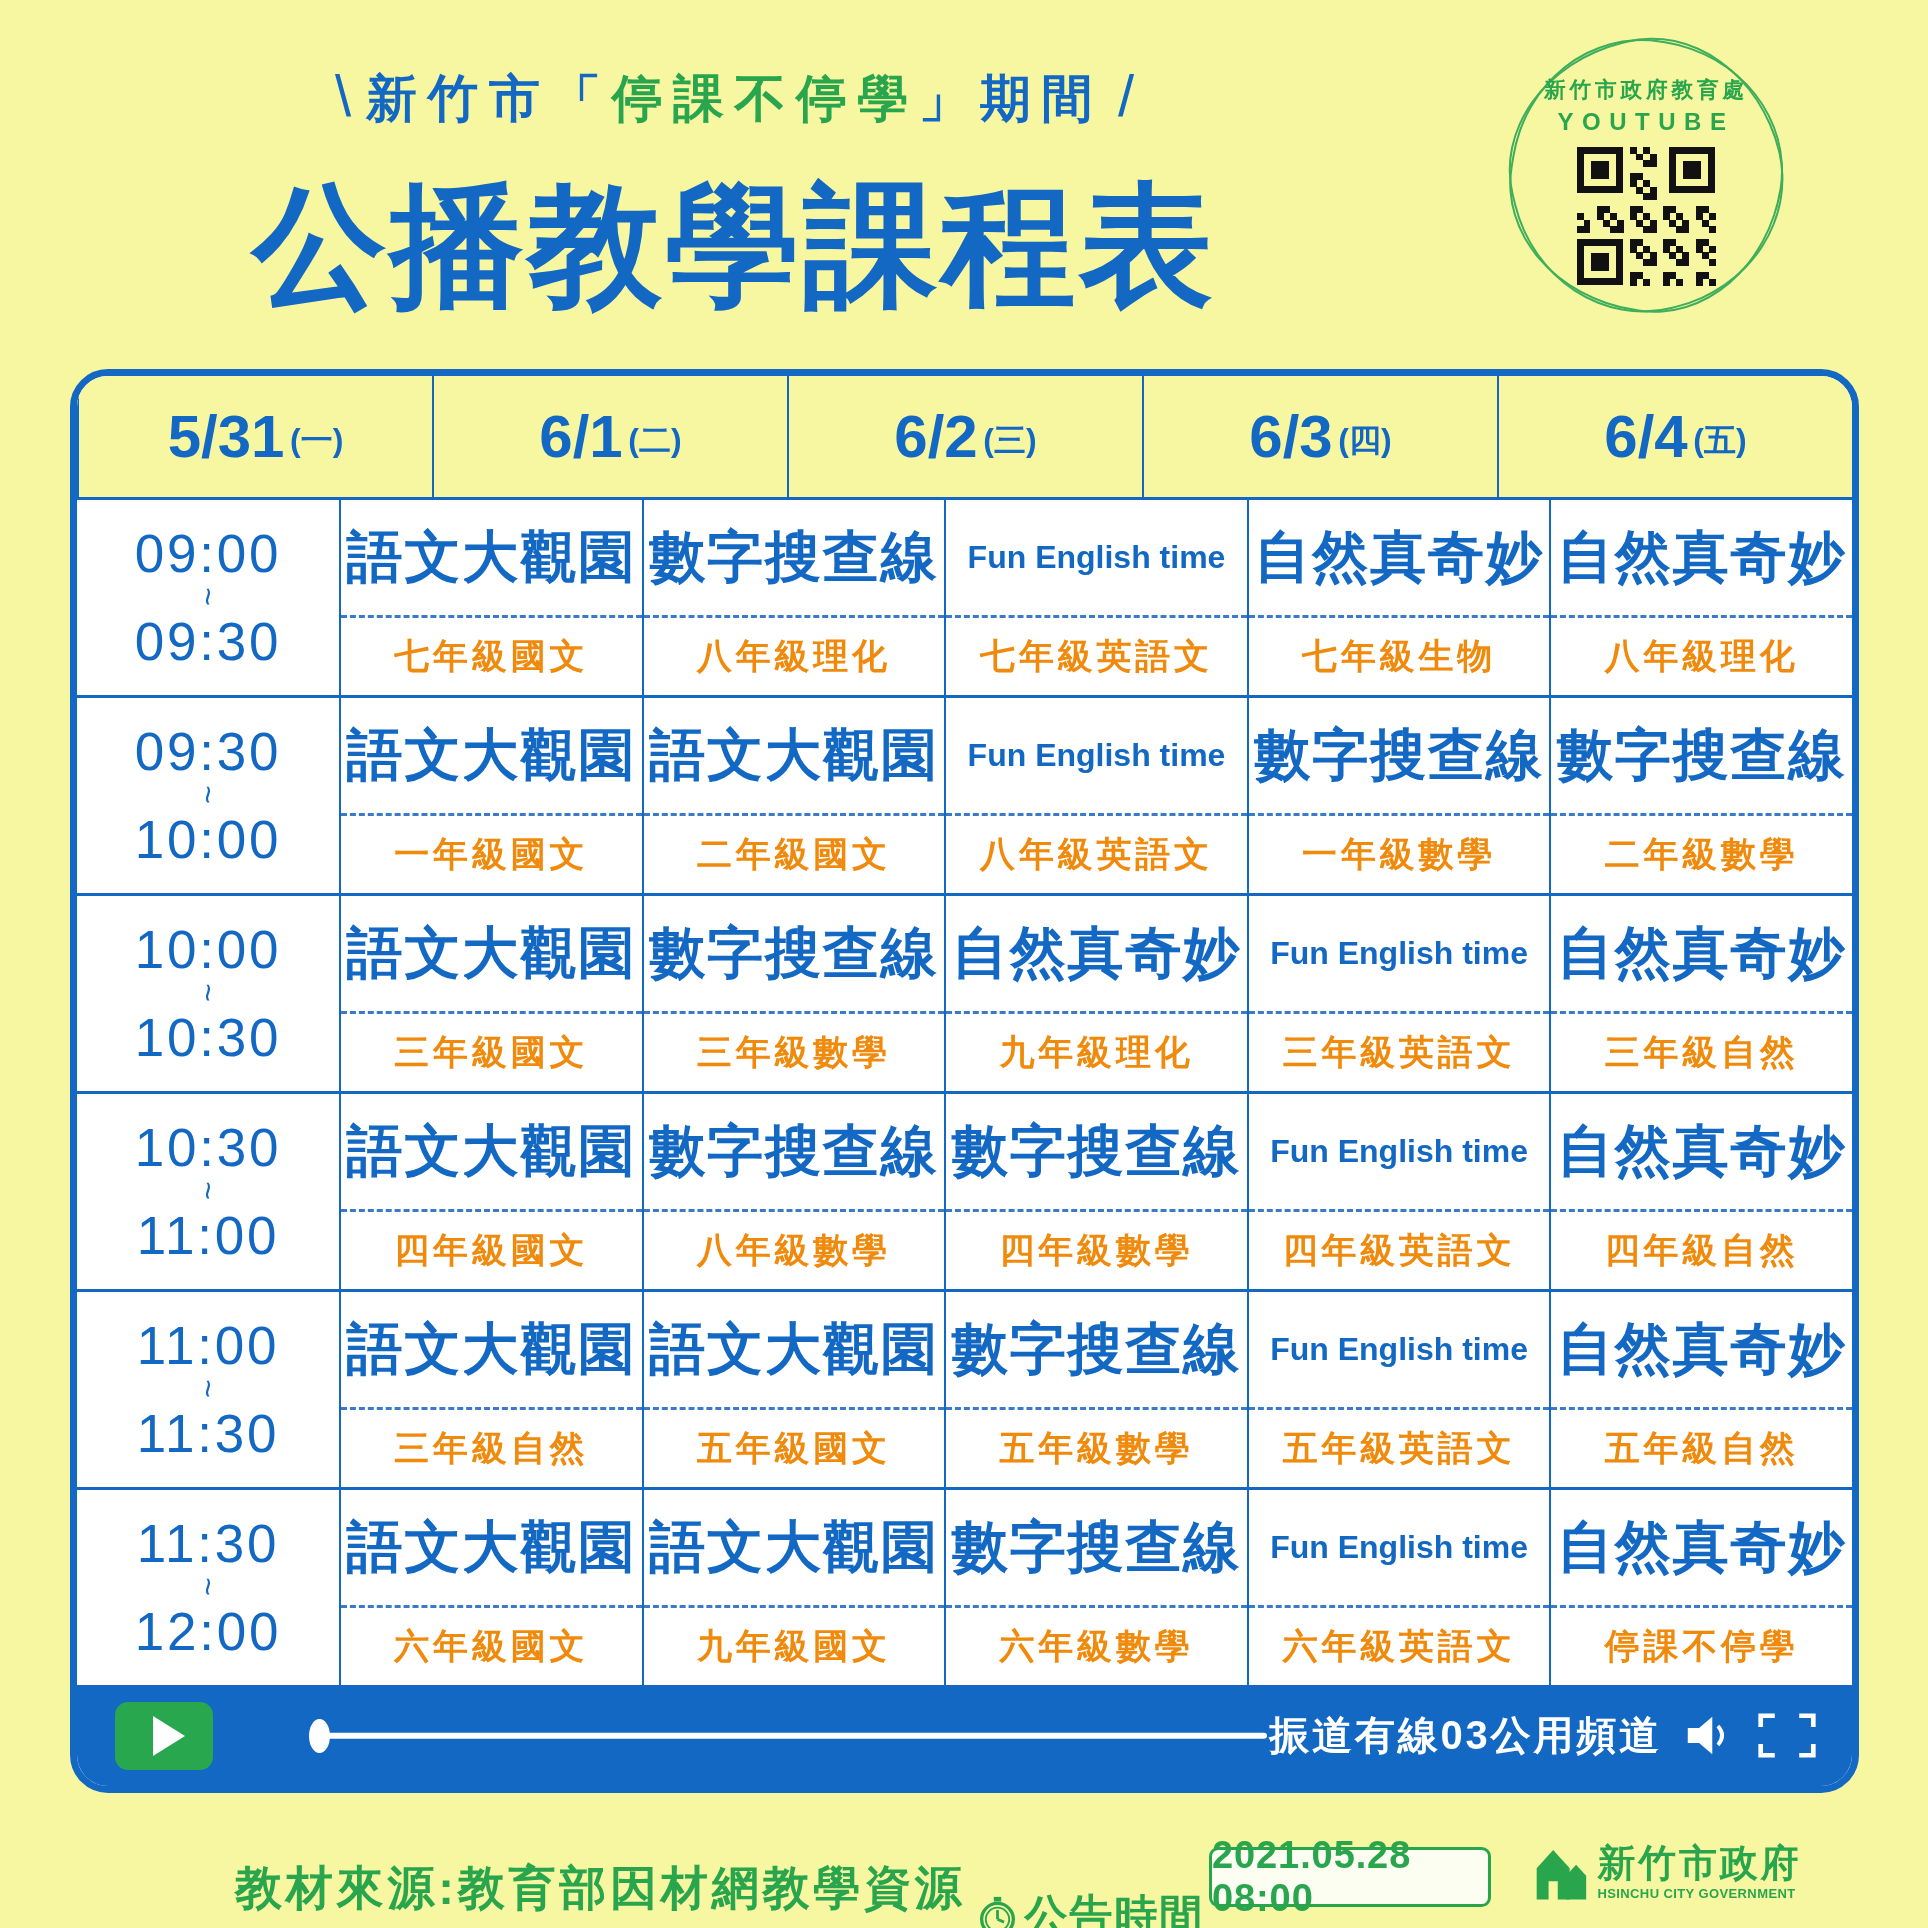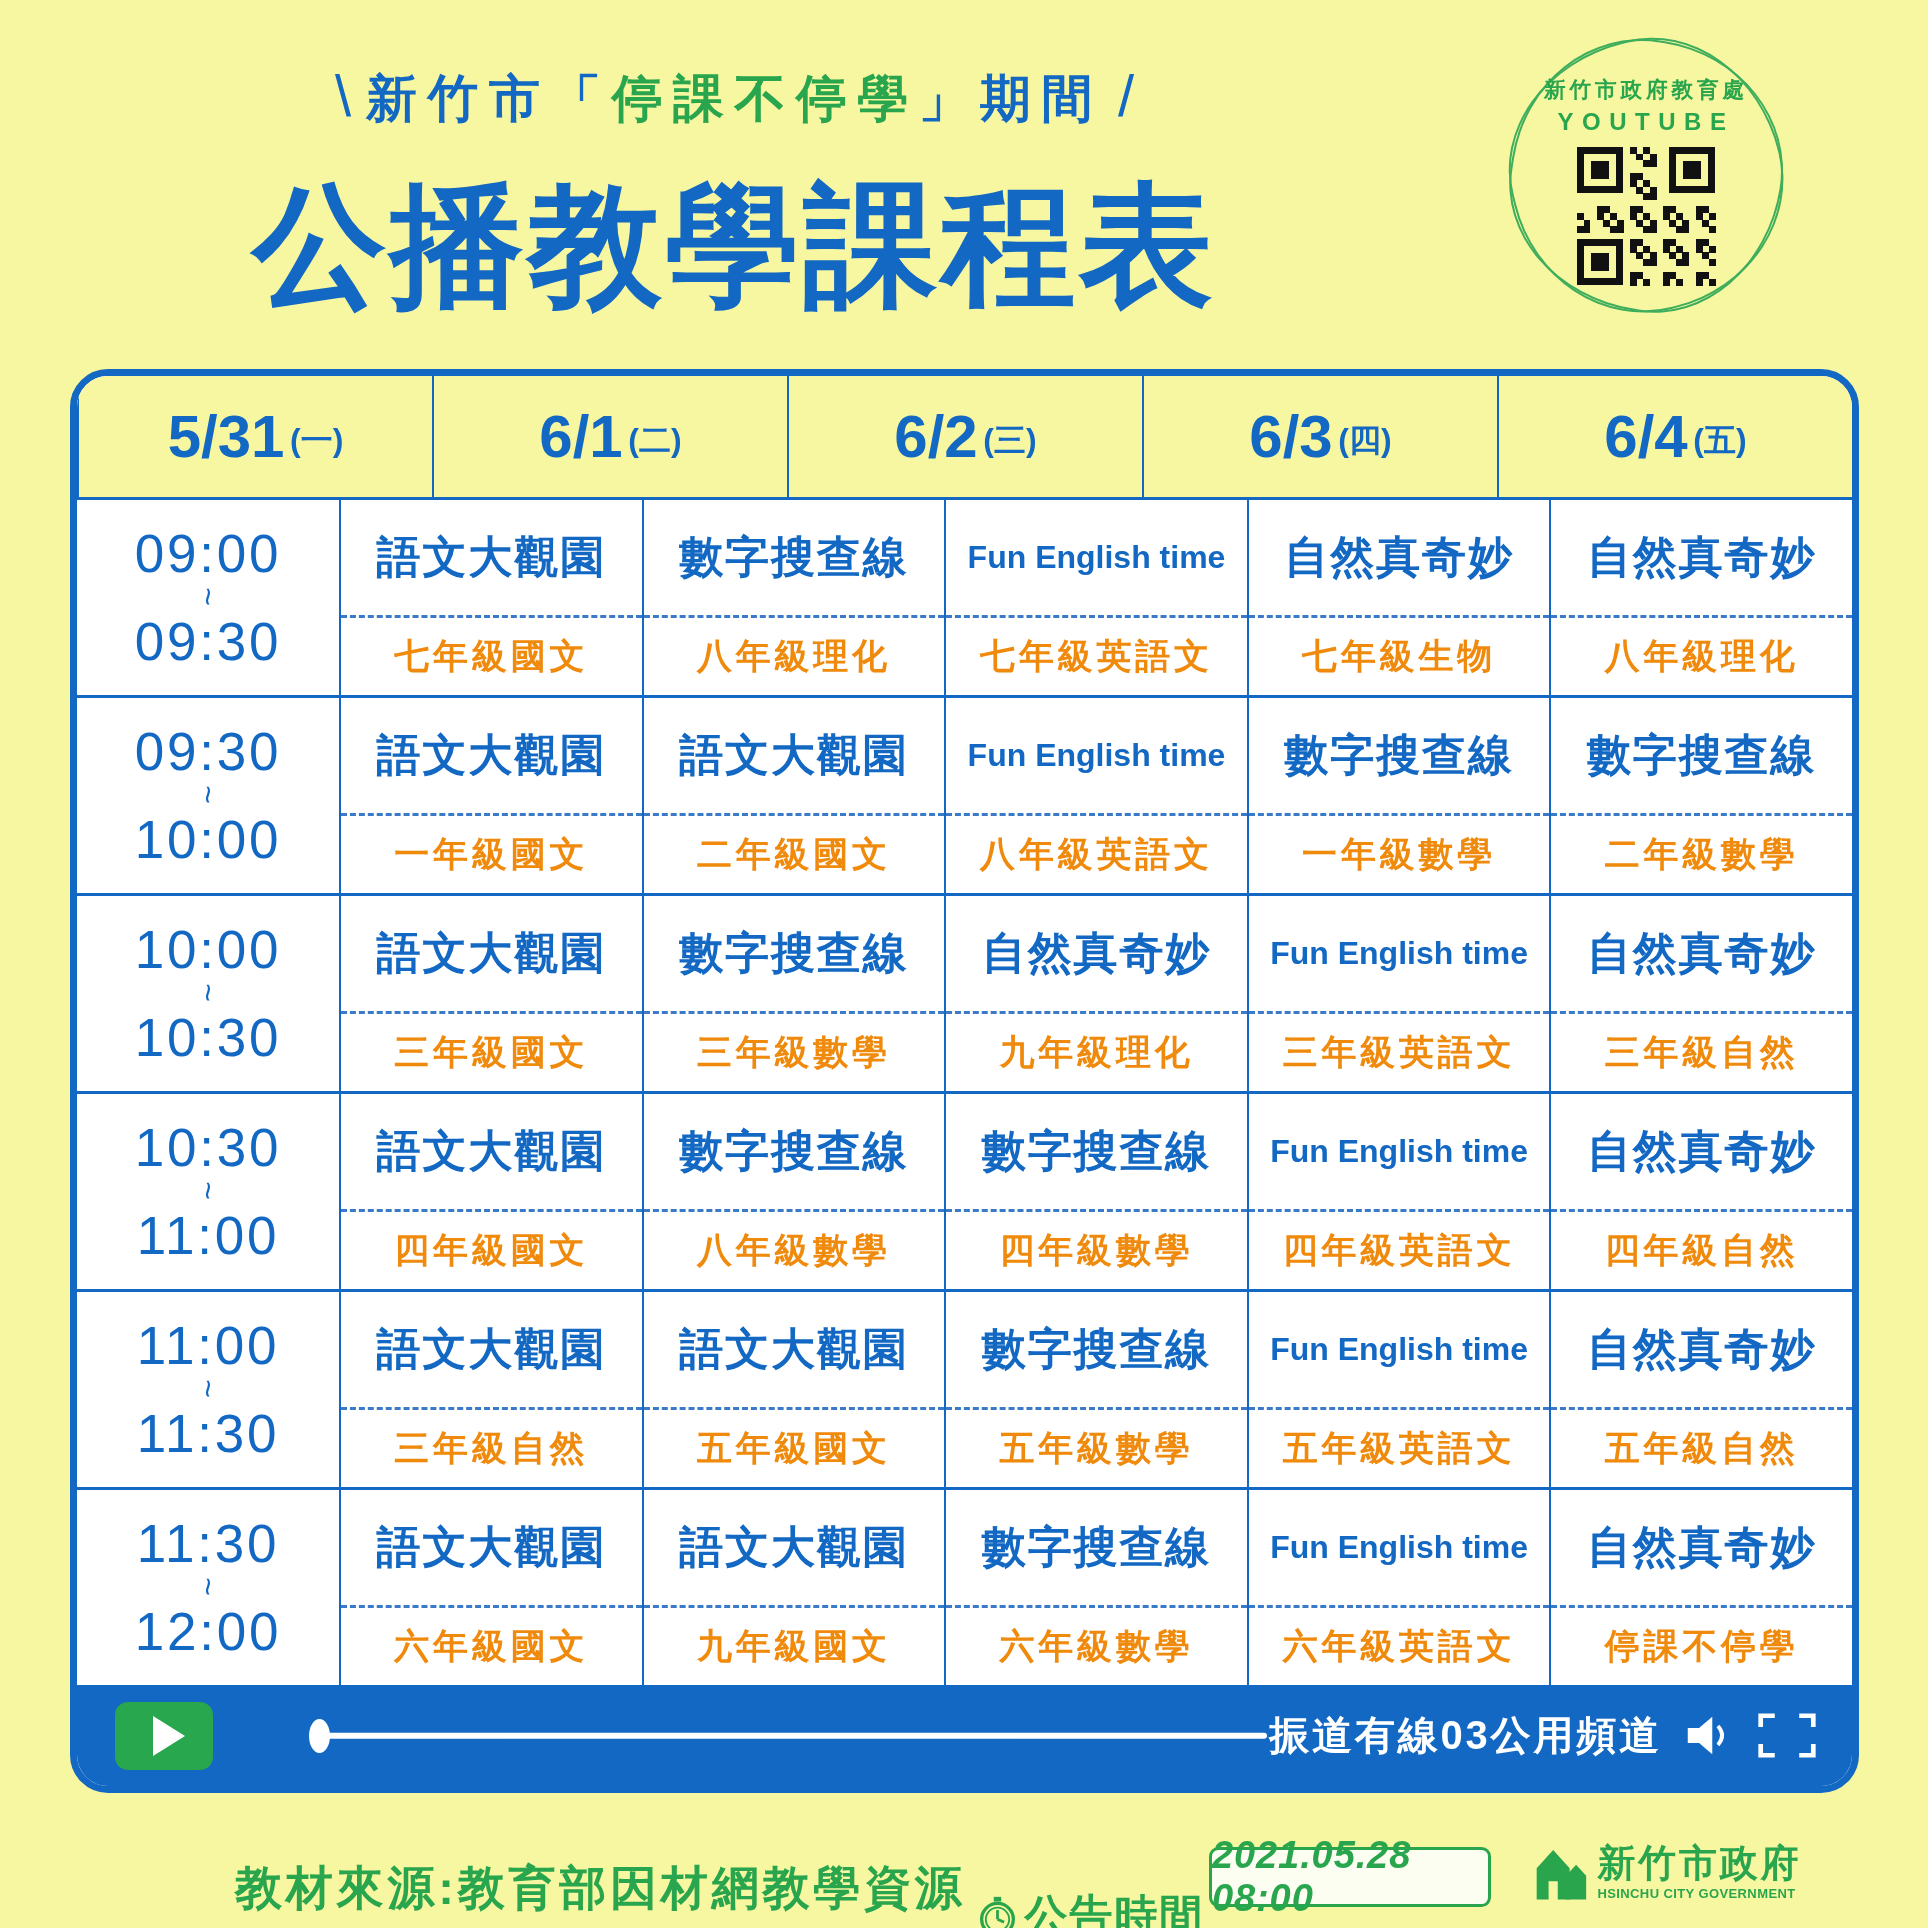--- a/index.html
+++ b/index.html
@@ -68,21 +68,21 @@
   .row { height: 198px; display: flex; border-top: 3.8px solid #1268C2; background: #fff; }
   .time-cell {
     width: 262px; flex: none; display: flex; flex-direction: column;
     align-items: center; justify-content: center;
     color: #1268C2; font-size: 53px; font-weight: 400; letter-spacing: 2.8px; line-height: 1.04;
   }
   .tilde { display: block; font-size: 32px; transform: rotate(90deg); height: 32px; line-height: 32px; }
   .cell { flex: 1; border-left: 2.8px solid #1268C2; display: flex; flex-direction: column; }
   .program {
     height: 115px; display: flex; align-items: center; justify-content: center;
-    color: #1268C2; font-weight: 800; font-size: 44px; letter-spacing: 1.9px; white-space: nowrap;
+    color: #1268C2; font-weight: 800; font-size: 56px; letter-spacing: 1.9px; white-space: nowrap;
   }
   .program.en { font-size: 32px; letter-spacing: 0; }
   .subject {
     flex: 1; border-top: 3.8px dashed #3B7AC8;
     display: flex; align-items: center; justify-content: center;
     color: #F08A0C; font-weight: 700; font-size: 35px; letter-spacing: 3.8px; white-space: nowrap;
   }
 
   
   .player { flex: 1; background: #1268C2; position: relative; }
@@ -102,21 +102,21 @@
   .channel { color: #fff; font-size: 40px; font-weight: 600; letter-spacing: 2.8px; white-space: nowrap; }
 
   
   .source { position: absolute; left: 235px; top: 1857px; font-size: 47px; font-weight: 800;
     color: #29A64D; letter-spacing: 3.8px; white-space: nowrap; }
   .announce { position: absolute; left: 976px; top: 1851px; display: flex; align-items: center; gap: 5.6px; margin-top: 36px; }
   .announce-label { font-size: 43px; font-weight: 800; color: #29A64D; letter-spacing: 1.9px; }
   .date-box { position: absolute; left: 1209px; top: 1847px; width: 282px; height: 60px;
     border: 3.3px solid #29A64D; border-radius: 9.4px; background: #FDFEF2;
     display: flex; align-items: center; justify-content: center;
-    font-size: 38px; font-weight: 800; color: #29A64D; letter-spacing: 0.9px; font-style: italic; }
+    font-size: 38px; font-weight: 800; color: #29A64D; letter-spacing: 0.9px; }
   .gov-logo { position: absolute; left: 1533px; top: 1842px; display: flex; align-items: center; gap: 9.4px; }
   .gov-text { display: flex; flex-direction: column; }
   .gov-cn { font-size: 38px; font-weight: 700; color: #29A64D; letter-spacing: 2.8px; line-height: 1.1; }
   .gov-en { font-size: 13px; font-weight: 700; color: #29A64D; letter-spacing: 0.4px; margin-top: 1.9px; }
 </style>
 </head>
 <body>
 
 <div class="top-area">
   <div class="subtitle">

